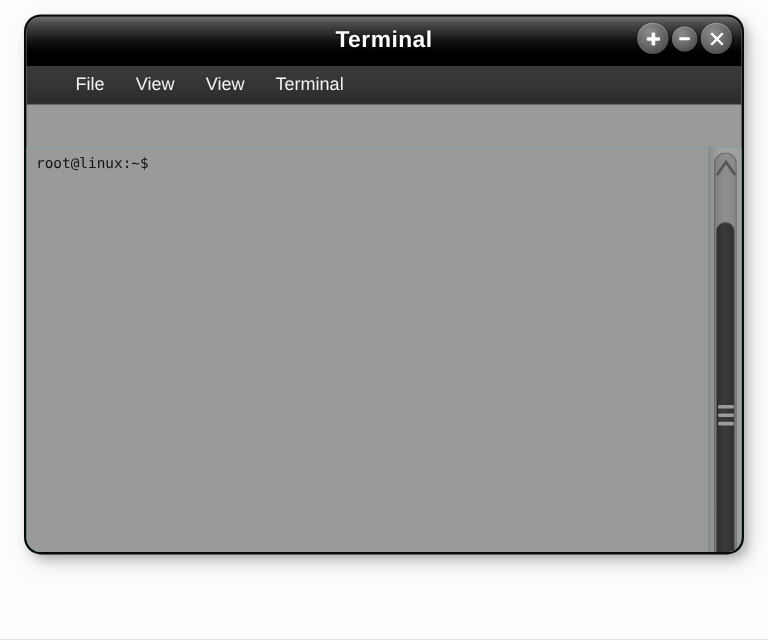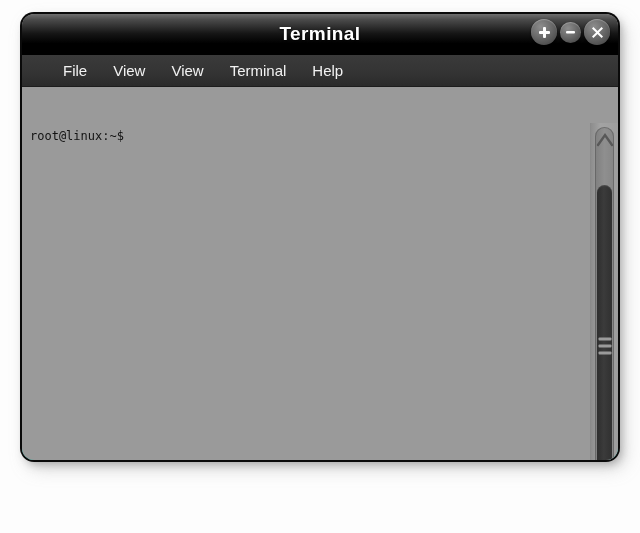--- a/index.html
+++ b/index.html
@@ -280,21 +280,20 @@
         </div>
 
       </div>
     </div>
 
     <div id="menubar">
       <div class="menu-item">File</div>
       <div class="menu-item">View</div>
       <div class="menu-item">View</div>
       <div class="menu-item">Terminal</div>
-      <div class="menu-item">Help</div>
     </div>
 
     <div id="body-area">
 
       <div id="terminal-screen">
         <div id="prompt-line">root@linux:~$</div>
       </div>
 
       <div id="vscroll">
         <div id="vscroll-track">

